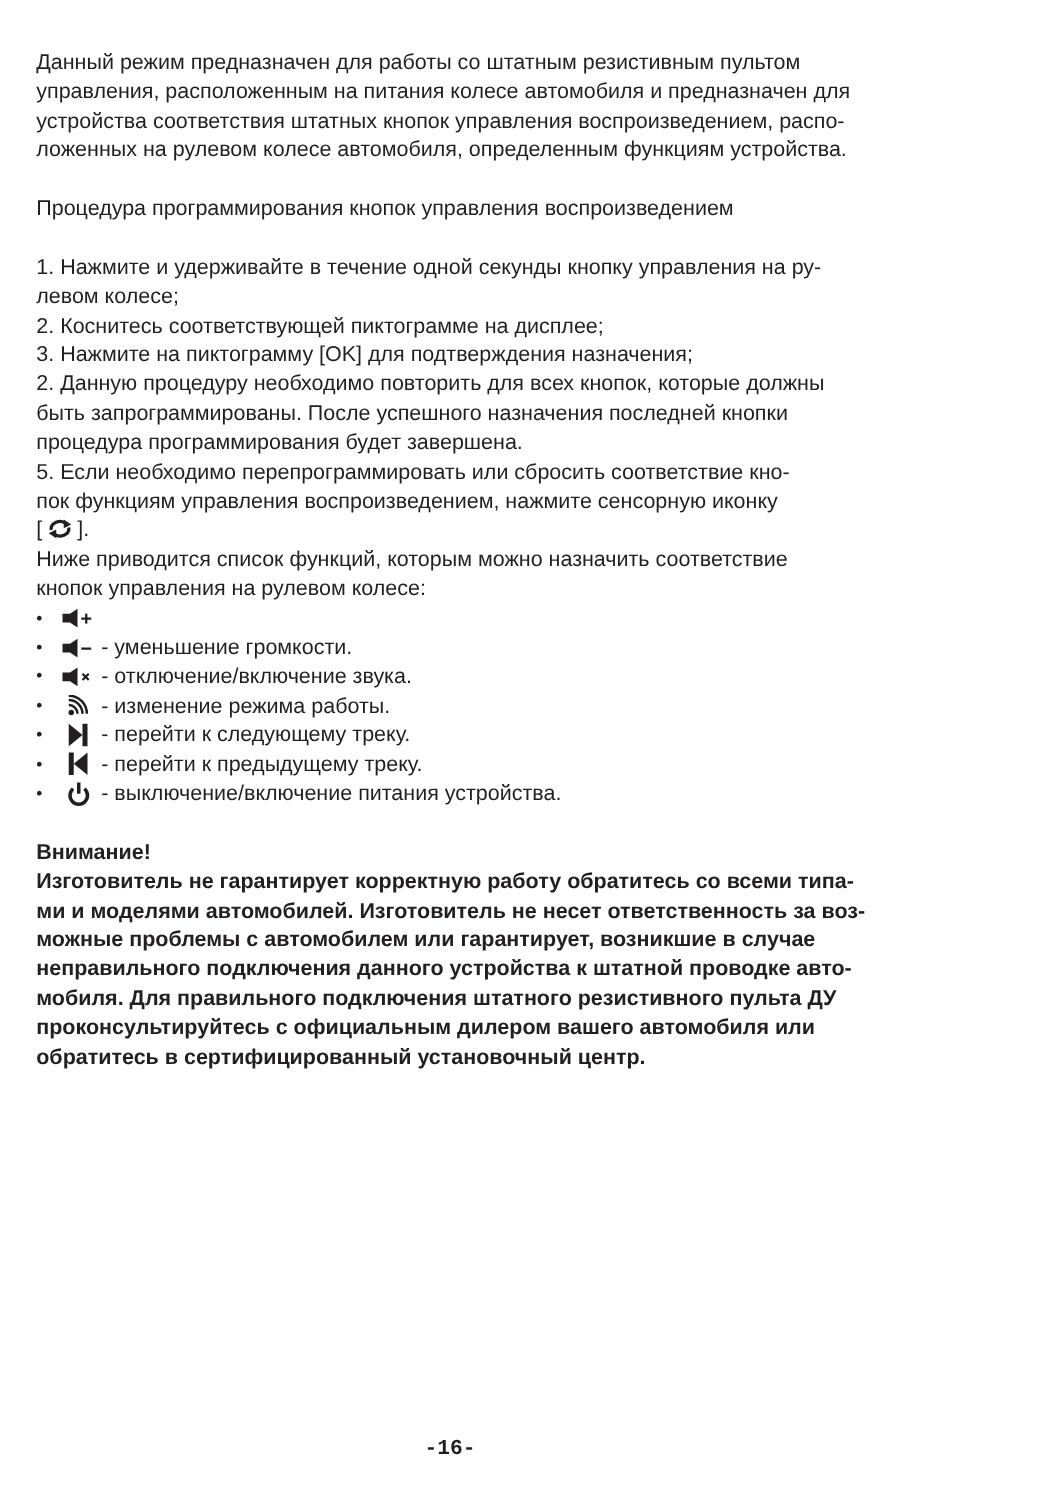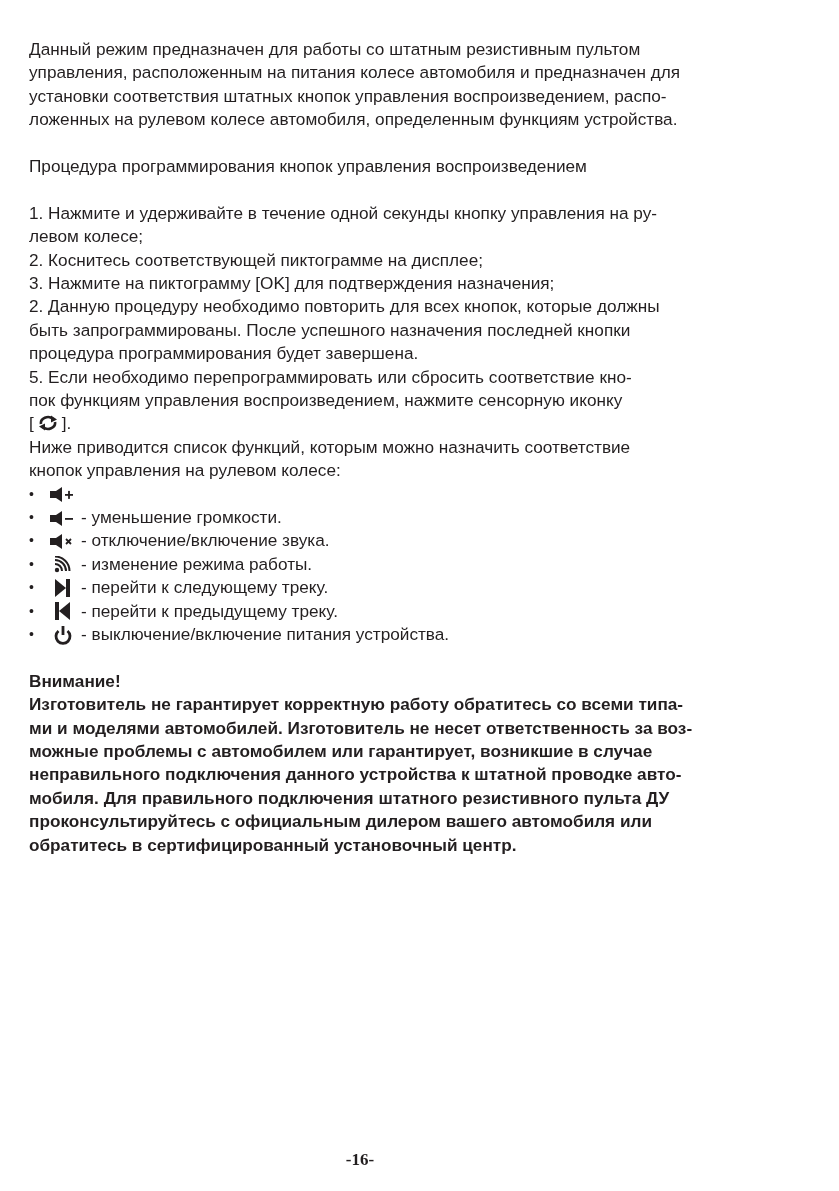--- a/index.html
+++ b/index.html
@@ -14,32 +14,32 @@
     .refresh-inline { display: inline-block; width: 24px; height: 16px; vertical-align: -2px; margin: 0 2px; }
     ul.funcs { list-style: none; margin: 0; padding: 0; }
     ul.funcs li { display: flex; align-items: center; height: 23.4px; white-space: nowrap; }
     .bullet { width: 8px; display: inline-block; font-size: 14px; }
     .ico { width: 36px; height: 20px; margin-left: 8px; display: inline-flex; align-items: center; justify-content: center; }
     .ico svg { display: block; }
     .desc { margin-left: 0; }
     .warn { font-weight: bold; }
     .page-num {
       position: absolute; left: 0; width: 720px; top: 1150px; text-align: center;
-      font-weight: bold; font-size: 17px; font-family: Liberation Serif, serif;
+      font-weight: bold; font-size: 17px; font-family: Liberation Mono, monospace;
     }
   </style>
 </head>
 <body>
 
 <div class="page">
 
   <p class="para">
     <span class="line">Данный режим предназначен для работы со штатным резистивным пультом</span>
     <span class="line">управления, расположенным на питания колесе автомобиля и предназначен для</span>
-    <span class="line">установки соответствия штатных кнопок управления воспроизведением, распо-</span>
+    <span class="line">устройства соответствия штатных кнопок управления воспроизведением, распо-</span>
     <span class="line">ложенных на рулевом колесе автомобиля, определенным функциям устройства.</span>
   </p>
 
   <div class="gap"></div>
 
   <p class="para">
     <span class="line">Процедура программирования кнопок управления воспроизведением</span>
   </p>
 
   <div class="gap"></div>

